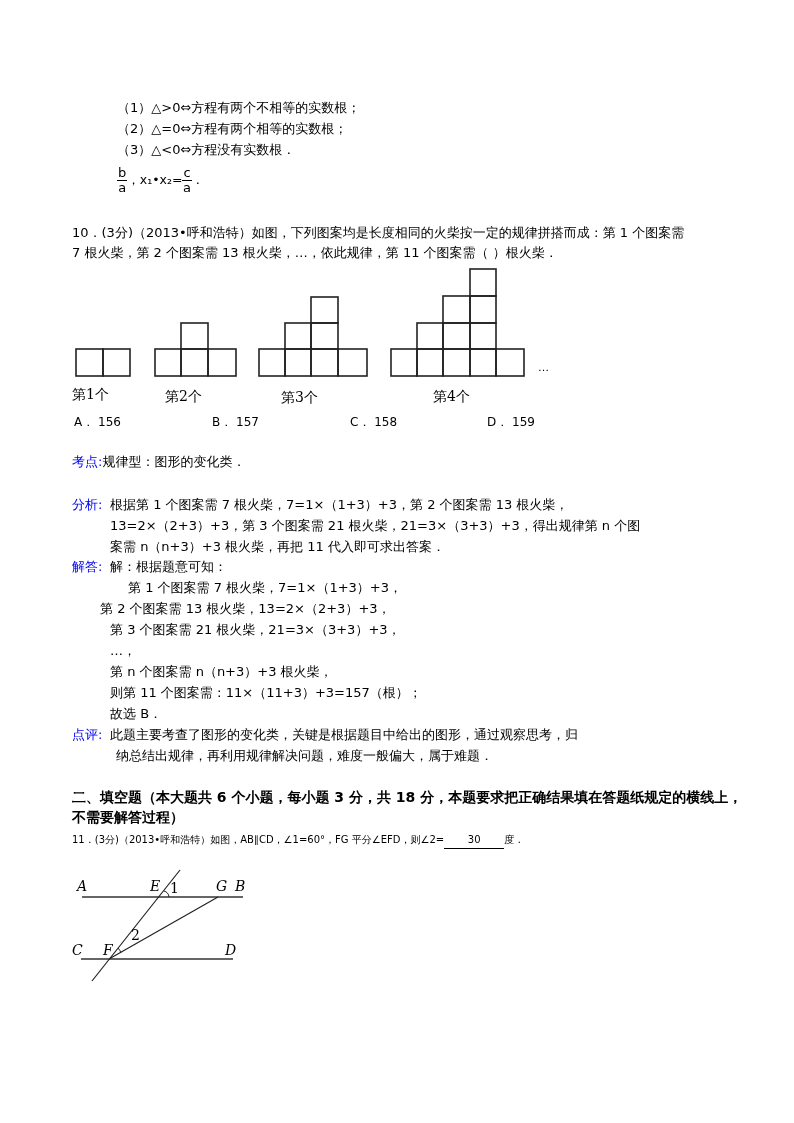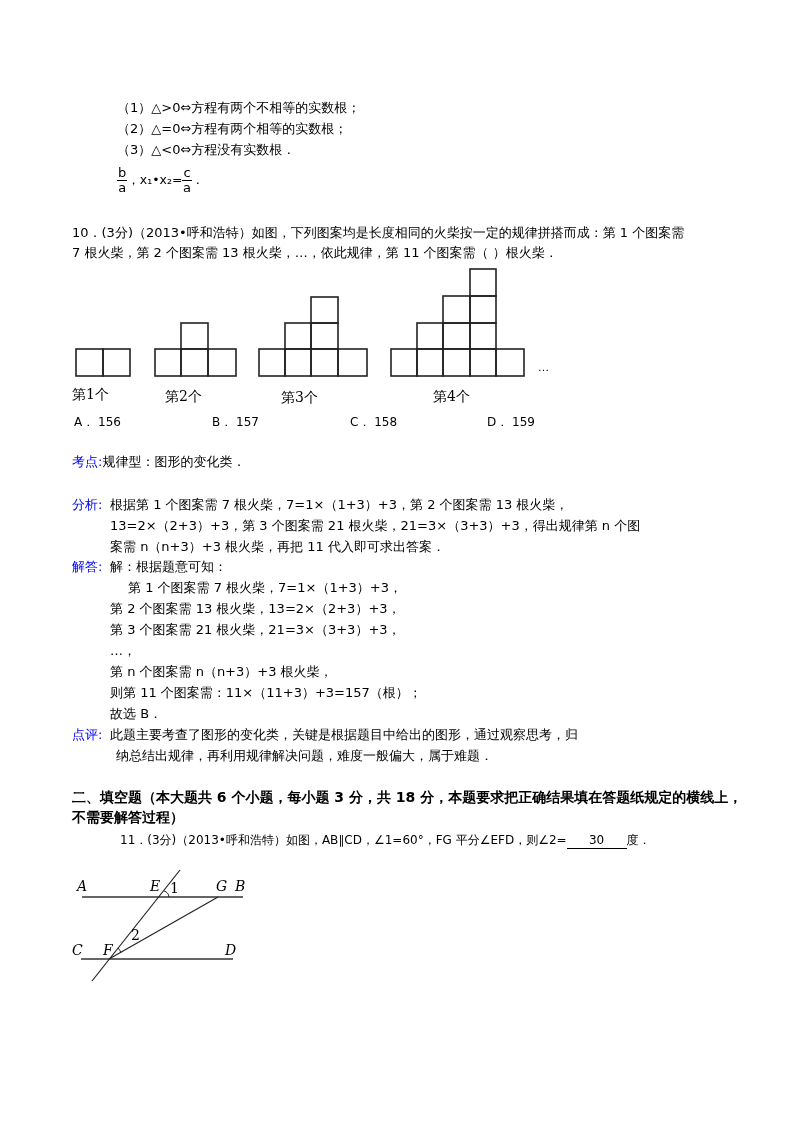--- a/index.html
+++ b/index.html
@@ -76,35 +76,35 @@
 <div class="t" style="left:72px;top:452px;"><span class="blue">考点:</span><span>规律型：图形的变化类．</span></div>
 
 <div class="t blue" style="left:72px;top:495px;">分析:</div>
 <div class="t" style="left:110px;top:495px;">根据第 1 个图案需 7 根火柴，7=1×（1+3）+3，第 2 个图案需 13 根火柴，</div>
 <div class="t" style="left:110px;top:516px;">13=2×（2+3）+3，第 3 个图案需 21 根火柴，21=3×（3+3）+3，得出规律第 n 个图</div>
 <div class="t" style="left:110px;top:537px;">案需 n（n+3）+3 根火柴，再把 11 代入即可求出答案．</div>
 
 <div class="t blue" style="left:72px;top:557px;">解答:</div>
 <div class="t" style="left:110px;top:557px;">解：根据题意可知：</div>
 <div class="t" style="left:128px;top:578px;">第 1 个图案需 7 根火柴，7=1×（1+3）+3，</div>
-<div class="t" style="left:110px;top:599px;">第 2 个图案需 13 根火柴，13=2×（2+3）+3，</div>
+<div class="t" style="left:100px;top:599px;">第 2 个图案需 13 根火柴，13=2×（2+3）+3，</div>
 <div class="t" style="left:110px;top:620px;">第 3 个图案需 21 根火柴，21=3×（3+3）+3，</div>
 <div class="t" style="left:110px;top:641px;">…，</div>
 <div class="t" style="left:110px;top:662px;">第 n 个图案需 n（n+3）+3 根火柴，</div>
 <div class="t" style="left:110px;top:683px;">则第 11 个图案需：11×（11+3）+3=157（根）；</div>
 <div class="t" style="left:110px;top:704px;">故选 B．</div>
 
 <div class="t blue" style="left:72px;top:725px;">点评:</div>
 <div class="t" style="left:110px;top:725px;">此题主要考查了图形的变化类，关键是根据题目中给出的图形，通过观察思考，归</div>
 <div class="t" style="left:116px;top:746px;text-align:center;">纳总结出规律，再利用规律解决问题，难度一般偏大，属于难题．</div>
 
 <div class="t bold" style="left:72px;top:787px;">二、填空题（本大题共 6 个小题，每小题 3 分，共 18 分，本题要求把正确结果填在答题纸规定的横线上，</div>
 <div class="t bold" style="left:72px;top:807px;">不需要解答过程）</div>
 
-<div class="t" style="left:72px;top:830px;font-size:12px;margin-left:48px;"><span>11．(3分)（2013•呼和浩特）如图，AB∥CD，∠1=60°，FG 平分∠EFD，则∠2=</span><span class="under">30</span><span>度．</span></div>
+<div class="t" style="left:72px;top:830px;font-size:10px;"><span>11．(3分)（2013•呼和浩特）如图，AB∥CD，∠1=60°，FG 平分∠EFD，则∠2=</span><span class="under">30</span><span>度．</span></div>
 
 <svg width="794" height="1123" style="left:0;top:0;pointer-events:none;" viewBox="0 0 794 1123">
   <line x1="82" y1="897" x2="243" y2="897" stroke="#666" stroke-width="2"></line>
   <line x1="81" y1="959" x2="233" y2="959" stroke="#666" stroke-width="2"></line>
   <line x1="92" y1="981" x2="180" y2="870" stroke="#222" stroke-width="1.2"></line>
   <line x1="109" y1="959" x2="218" y2="897" stroke="#222" stroke-width="1.2"></line>
   <path d="M 164 891 A 7 7 0 0 1 169 897" fill="none" stroke="#222" stroke-width="1"></path>
   <path d="M 118 948 A 12 12 0 0 1 121 953" fill="none" stroke="#222" stroke-width="1"></path>
 </svg>
 <div class="lbl ital" style="left:77px;top:878px;">A</div>

